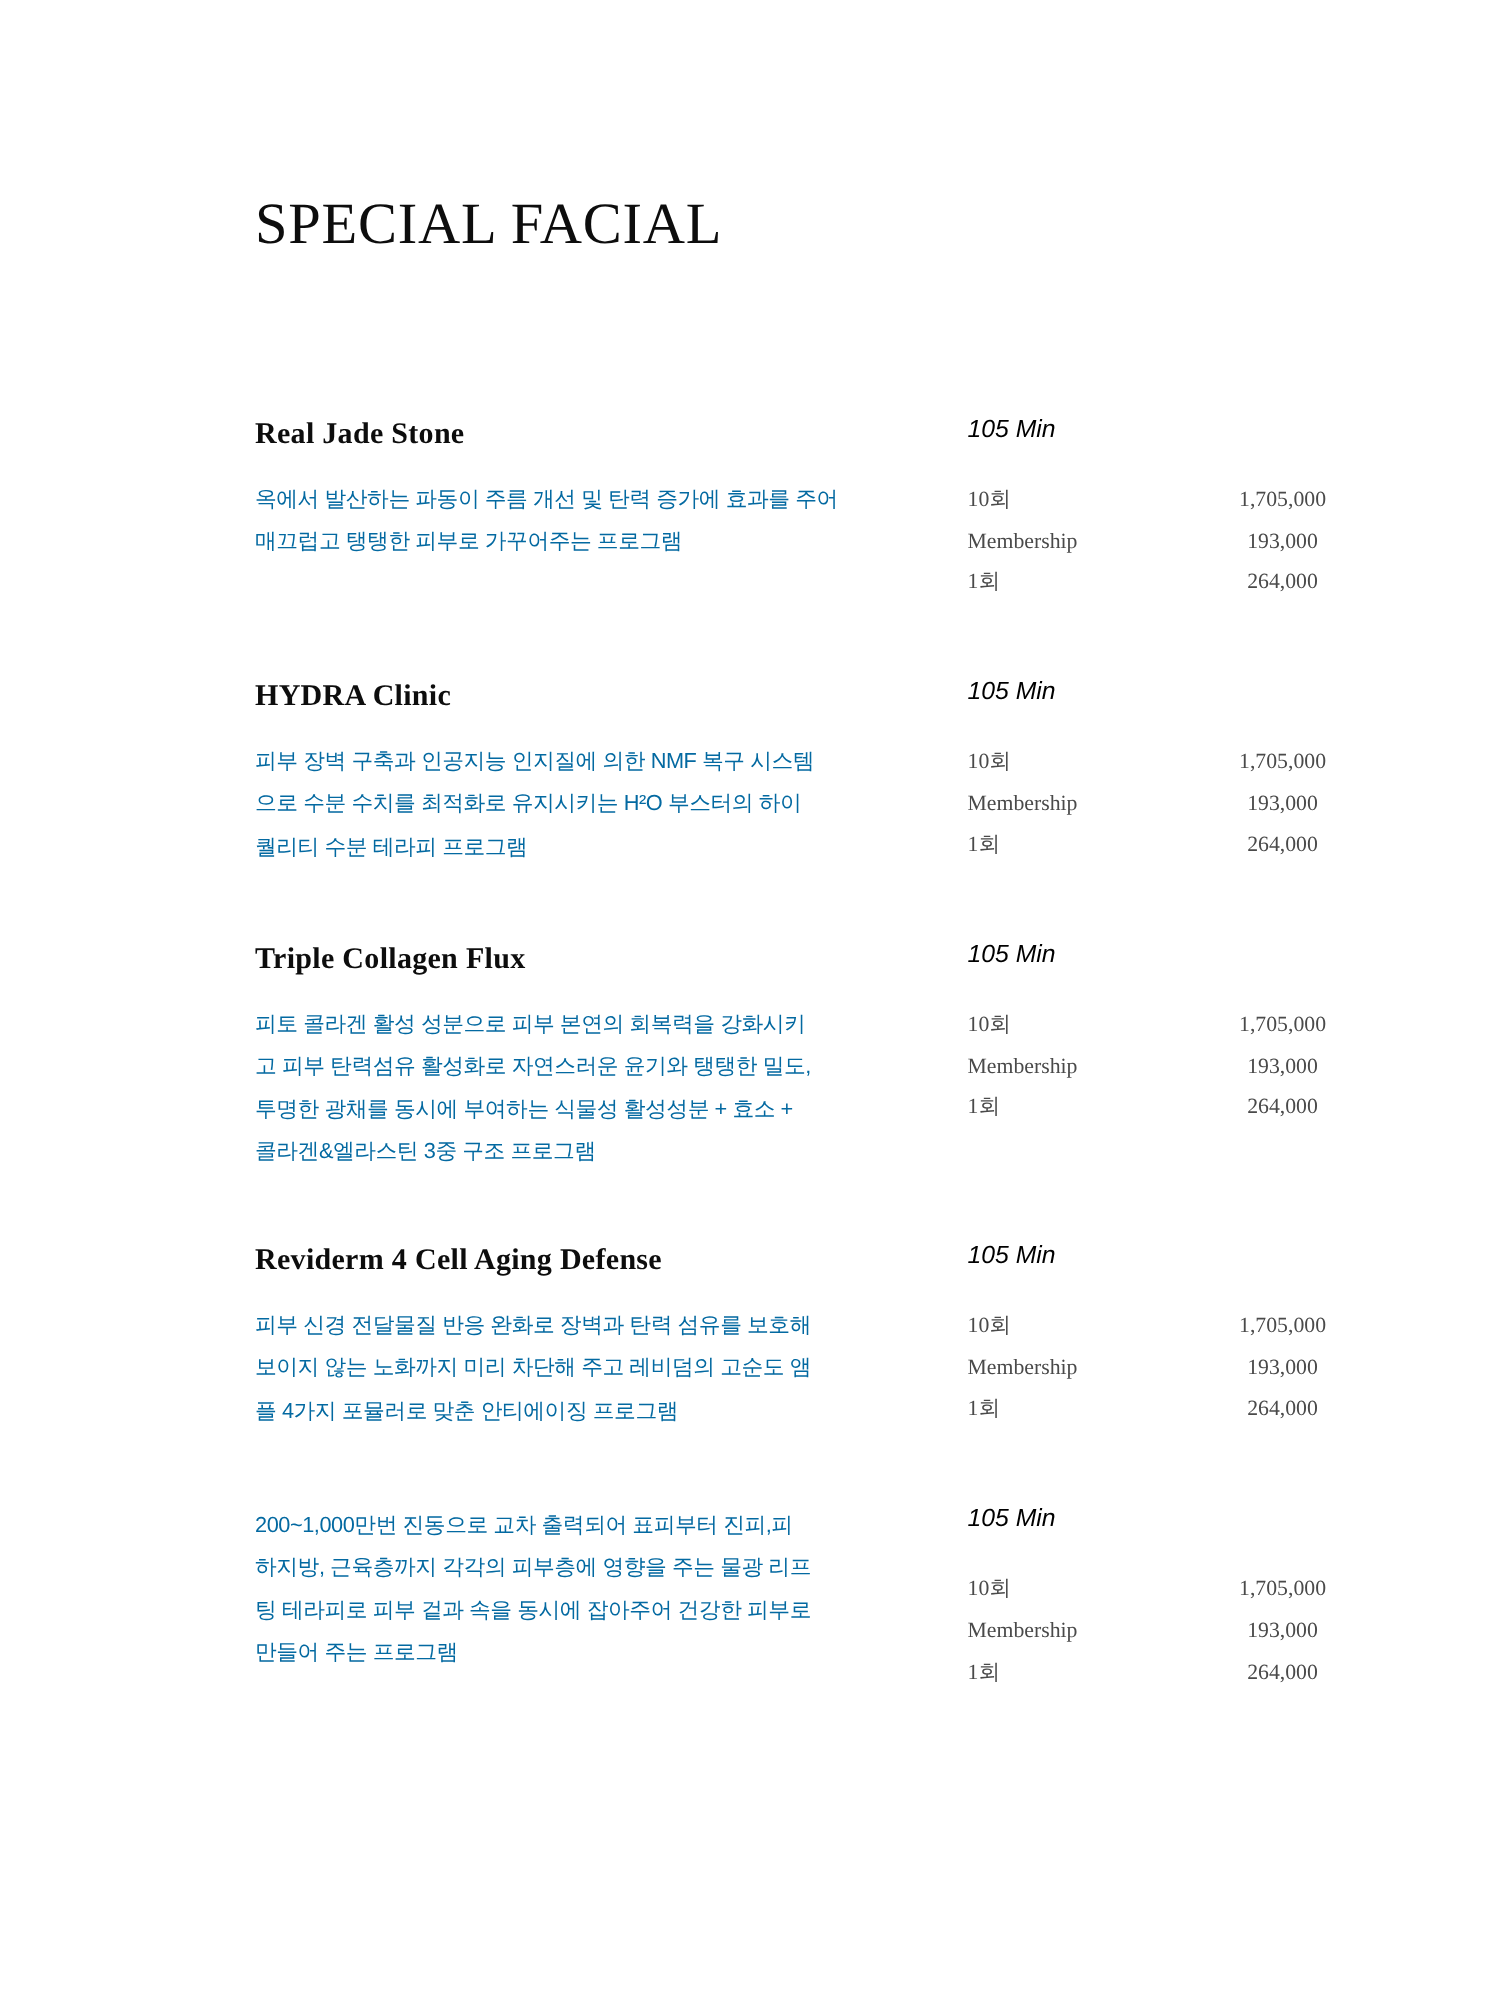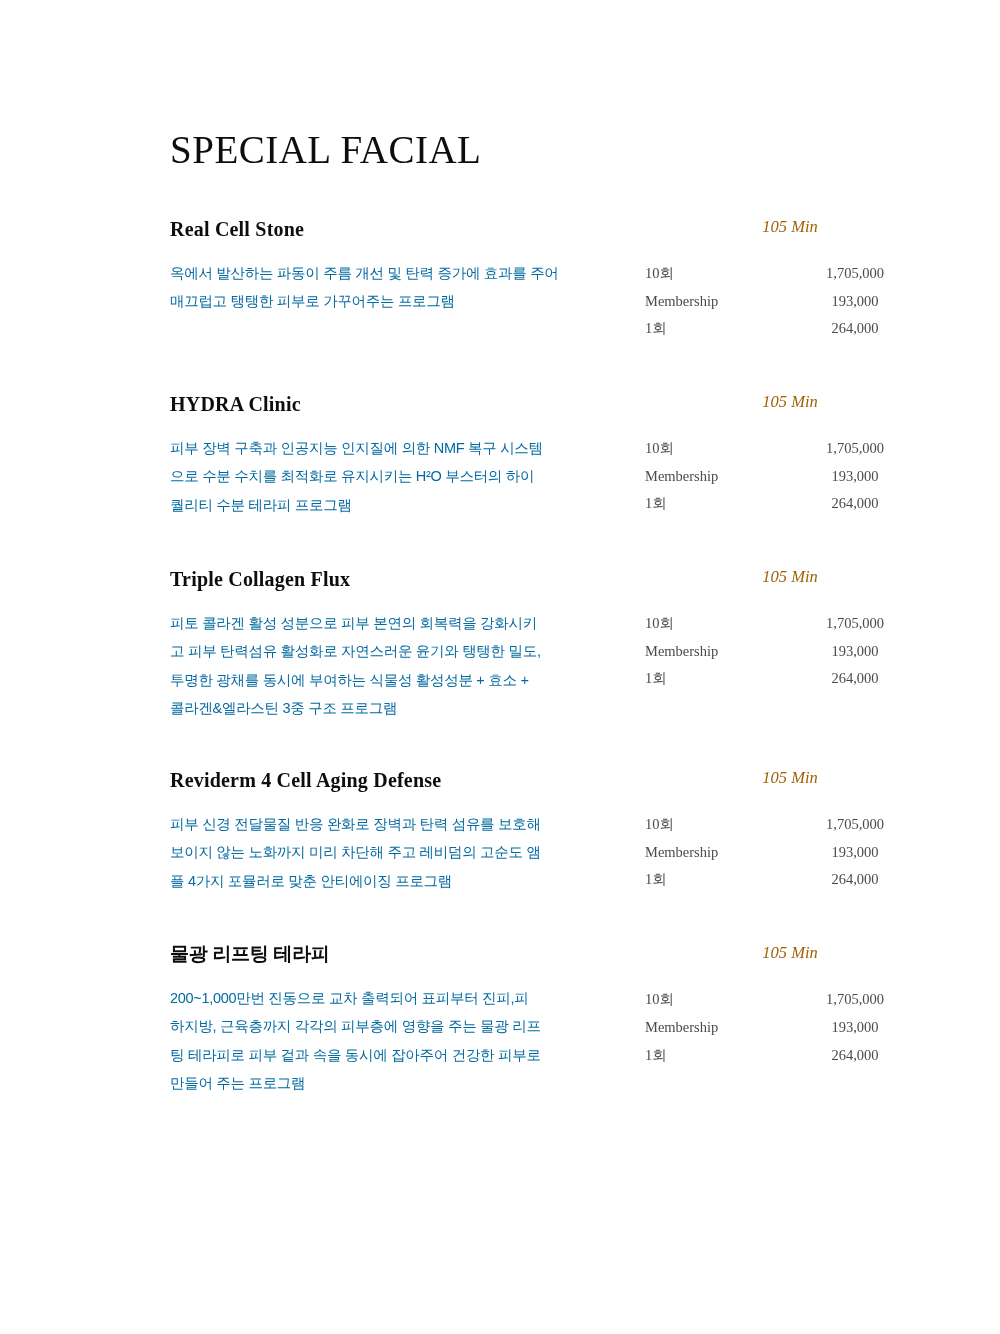--- a/index.html
+++ b/index.html
@@ -20,21 +20,21 @@
     height: 1334px;
     box-sizing: border-box;
     padding: 130px 170px 0 170px;
   }
   .page-title {
     font-family: "Liberation Serif", serif;
     font-size: 39px;
     letter-spacing: 0.5px;
     font-weight: 400;
     color: #0d0d0d;
-    margin: 0 0 48px 0;
+    margin: 0 0 108px 0;
     line-height: 1;
   }
   .item {
     position: relative;
     display: block;
     margin-bottom: 46px;
   }
   .item-row {
     display: flex;
     align-items: flex-start;
@@ -64,27 +64,26 @@
   }
   .item-desc {
     font-size: 14.5px;
     line-height: 1.95;
     color: #0369a1;
     letter-spacing: -0.3px;
     margin: 0;
     white-space: pre-line;
   }
   .duration {
-    font-family: Liberation Serif, serif;
+    font-family: Liberation Sans, sans-serif;
     font-style: italic;
     font-size: 16.5px;
-    color: #a16207;
+    color: #000000;
     margin: 0 0 26px 0;
     line-height: 1.2;
-    text-align: center;
   }
   .price-table {
     border-collapse: collapse;
     width: 290px;
     font-family: "Liberation Serif", serif;
     font-size: 14.5px;
     color: #4a4a4a;
   }
   .price-table td {
     padding: 0 0 6px 0;
@@ -105,21 +104,21 @@
 <body>
 
 <div class="page">
   <h1 class="page-title">SPECIAL FACIAL</h1>
 
   <div class="item-list">
 
     <div class="item">
       <div class="item-row">
         <div class="left-col">
-          <div class="item-name">Real Cell Stone</div>
+          <div class="item-name">Real Jade Stone</div>
           <p class="item-desc">옥에서 발산하는 파동이 주름 개선 및 탄력 증가에 효과를 주어
 매끄럽고 탱탱한 피부로 가꾸어주는 프로그램</p>
         </div>
         <div class="right-col">
           <div class="duration">105 Min</div>
           <table class="price-table">
             <tbody>
                 <tr>
               <td class="label">10회</td>
               <td class="value">1,705,000</td>
@@ -225,21 +224,20 @@
             </tr>
           </tbody>
             </table>
         </div>
       </div>
     </div>
 
     <div class="item">
       <div class="item-row">
         <div class="left-col">
-          <div class="item-name kr">물광 리프팅 테라피</div>
           <p class="item-desc">200~1,000만번 진동으로 교차 출력되어 표피부터 진피,피
 하지방, 근육층까지 각각의 피부층에 영향을 주는 물광 리프
 팅 테라피로 피부 겉과 속을 동시에 잡아주어 건강한 피부로
 만들어 주는 프로그램</p>
         </div>
         <div class="right-col">
           <div class="duration">105 Min</div>
           <table class="price-table">
             <tbody>
                 <tr>

